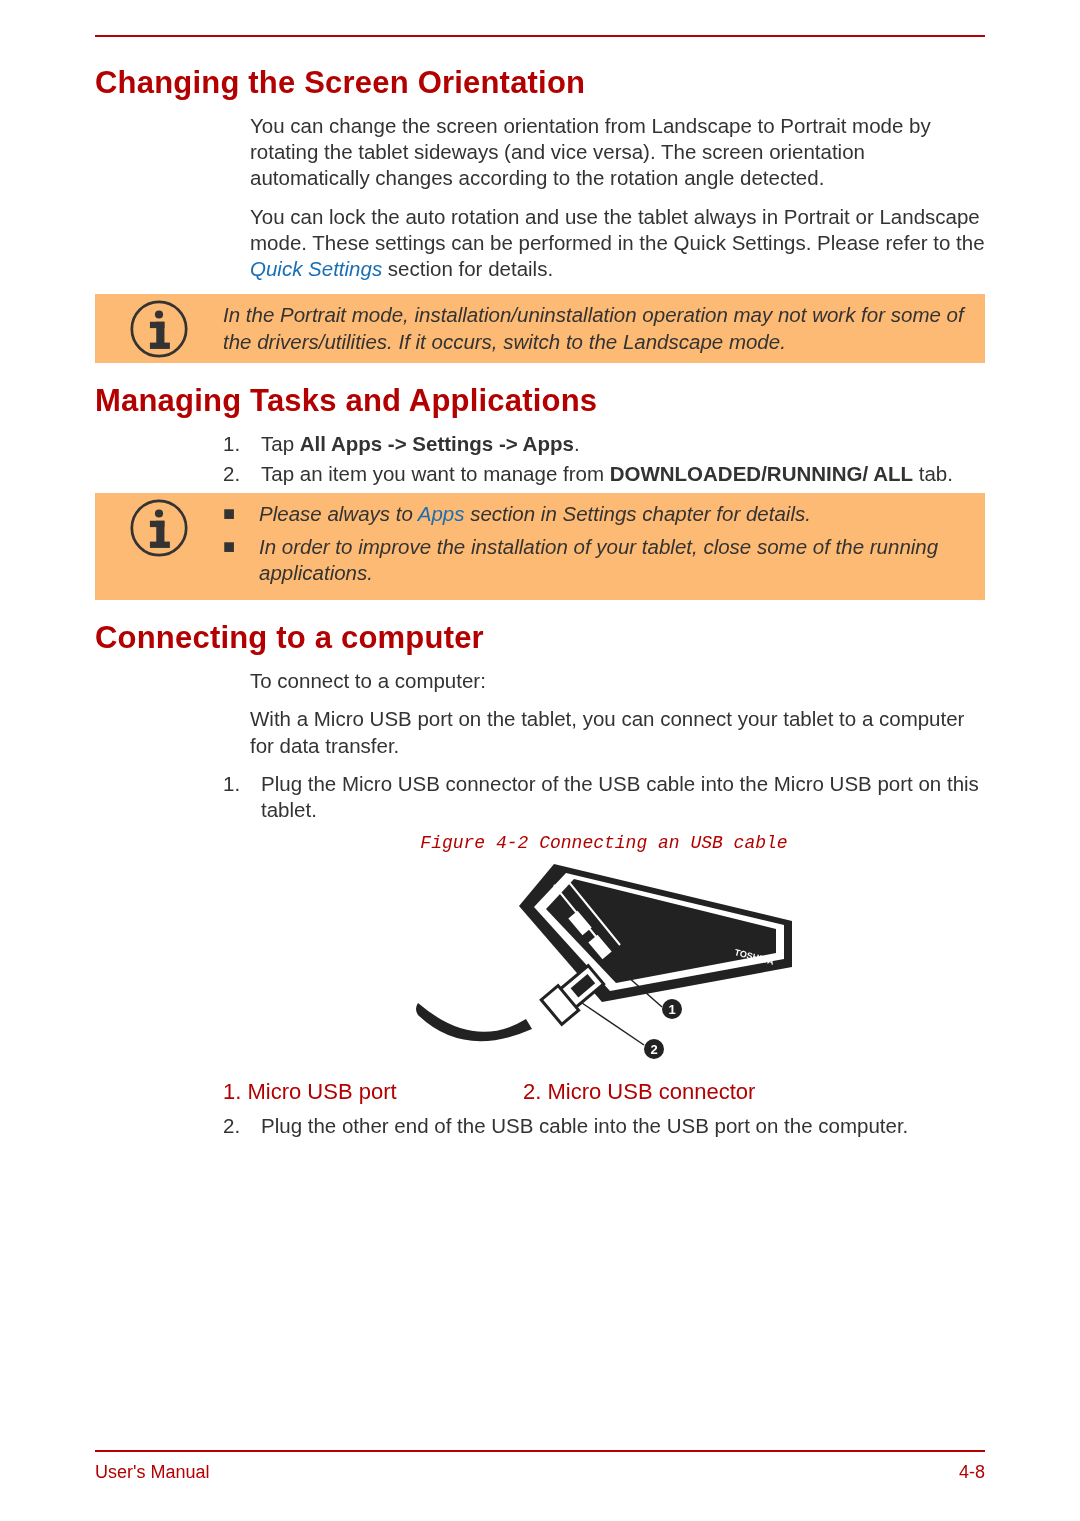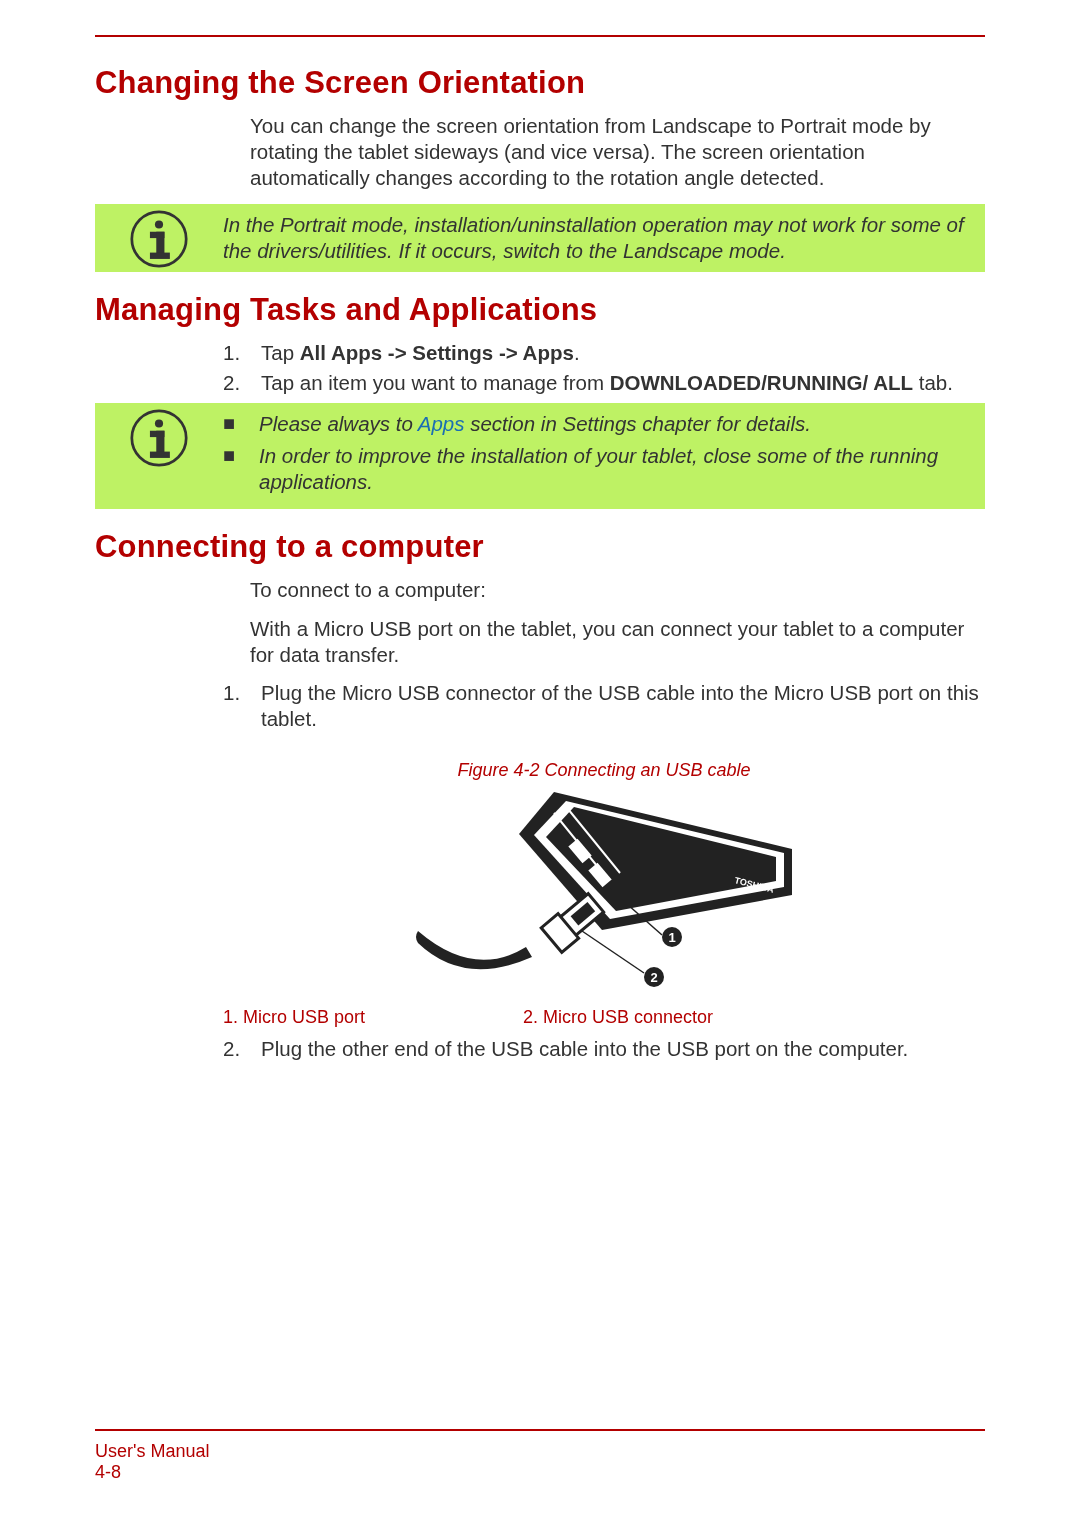--- a/index.html
+++ b/index.html
@@ -35,21 +35,21 @@
       color: #333;
       margin-bottom: 12px;
       margin-left: 27px;
     }
     a.inline-link {
       color: #1a6eb3;
       font-style: italic;
       text-decoration: none;
     }
     .note-box {
-      background: #bef264;
+      background: #fdba74;
       display: flex;
       align-items: flex-start;
       margin-left: 0;
       margin-top: 6px;
       margin-bottom: 6px;
       padding: 2px 0 2px 0;
     }
     .note-icon-col {
       width: 128px;
       flex: 0 0 128px;
@@ -97,30 +97,31 @@
     ol.num-list .num {
       flex: 0 0 38px;
     }
     ol.num-list .li-text { flex: 1; }
     .bold { font-weight: 700; }
     .figure-caption {
       text-align: center;
       font-style: italic;
       font-size: 18px;
       color: #b30000;
-      margin: 27px 0 6px 0;
+      margin: 10px 0 6px 0;
+      font-family: Liberation Mono, monospace;
     }
     .figure-wrap {
       text-align: center;
       margin: 4px 0 6px 0;
     }
     .figure-svg { display: inline-block; }
     .figure-key-row {
       display: flex;
-      font-size: 18px;
+      font-size: 22px;
       color: #b30000;
       margin-top: 4px;
       margin-bottom: 8px;
     }
     .figure-key-row .k1 { flex: 0 0 300px; }
     .figure-key-row .k2 { flex: 1; }
     .footer {
       position: absolute;
       left: 95px;
       right: 95px;
@@ -128,32 +129,34 @@
     }
     .footer-rule {
       border-top: 2px solid #b30000;
       margin-bottom: 10px;
     }
     .footer-row {
       display: flex;
       justify-content: space-between;
       font-size: 18px;
       color: #b30000;
-      flex-direction: column;
     }
   </style>
 </head>
 <body>
 
 <div class="page">
   <div class="top-rule"></div>
 
   <h1 class="section-heading">Changing the Screen Orientation</h1>
   <div class="body-block">
     <p class="body">You can change the screen orientation from Landscape to Portrait mode by rotating the tablet sideways (and vice versa). The screen orientation automatically changes according to the rotation angle detected.</p>
+    <p class="body">
+      <span>You can lock the auto rotation and use the tablet always in Portrait or Landscape mode. These settings can be performed in the Quick Settings. Please refer to the </span><a href="#" class="inline-link">Quick Settings</a><span> section for details.</span>
+    </p>
   </div>
   <div class="note-box">
     <div class="note-icon-col">
       <svg class="note-icon" viewBox="0 0 64 64">
         <circle cx="32" cy="32" r="30" fill="none" stroke="#333" stroke-width="3"></circle>
         <circle cx="32" cy="16" r="4.5" fill="#333"></circle>
         <rect x="22" y="24" width="16" height="7" fill="#333"></rect>
         <rect x="29" y="24" width="9" height="26" fill="#333"></rect>
         <rect x="22" y="47" width="22" height="7" fill="#333"></rect>
       </svg>

